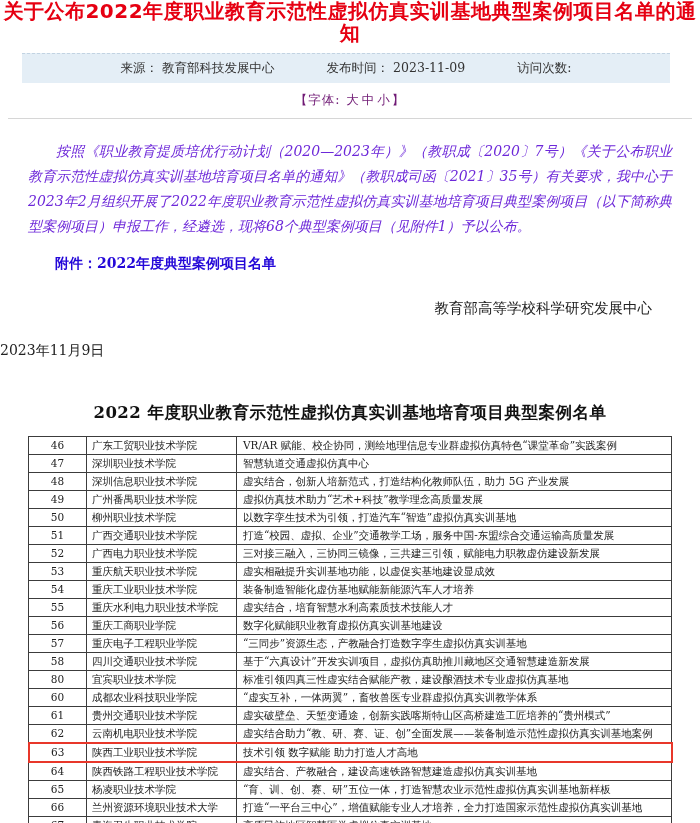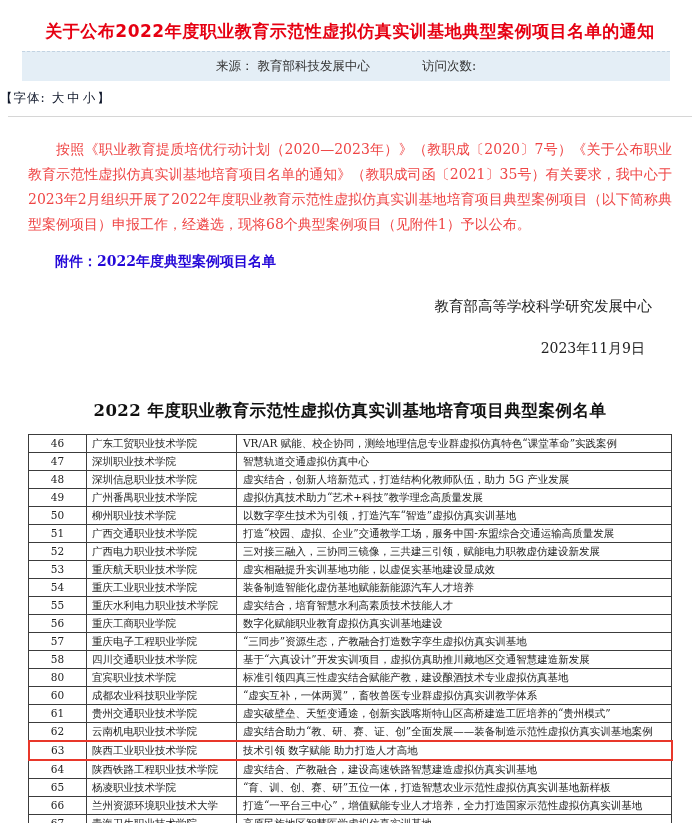--- a/index.html
+++ b/index.html
@@ -11,57 +11,57 @@
   }
   *{margin:0;padding:0;box-sizing:border-box;}
   html,body{background:#fff;}
   body{
     width:700px;height:823px;overflow:hidden;
     font-family:"DejaVu Serif","Liberation Serif",serif;
     color:#1a1a1a;position:relative;
   }
   
   .page-title{
-    margin-top:20px;text-align:center;
+    text-align:center;
     font-family:"DejaVu Sans","Liberation Sans",sans-serif;
-    font-size:17px;font-weight:bold;color:var(--title-red);
+    font-size:20px;font-weight:bold;color:var(--title-red);
     letter-spacing:.5px;line-height:22px;
   }
   .meta-bar{
     margin:9px 30px 0 22px;height:30px;
     background:var(--meta-bg);
     border-top:1px dashed #c2d3e2;
     display:flex;align-items:center;justify-content:center;
     gap:52px;font-size:12.5px;color:#333;
   }
   .meta-item{white-space:nowrap;}
   .font-row{
-    margin-top:9px;text-align:left;font-size:12.5px;color:#0f172a;
+    margin-top:9px;text-align:center;font-size:12.5px;color:#701a75;
     letter-spacing:1px;
   }
   .font-row .font-option{cursor:pointer;margin:0 1px;}
   .separator{
     margin:9px 8px 0 8px;border:none;border-top:1px solid #d6d6d6;height:0;
   }
   
   .notice-paragraph{
     margin:20px 28px 0 28px;
     font-size:14px;line-height:25px;
-    text-indent:2em;text-align:justify;color:#ef4444;
+    text-indent:2em;text-align:justify;color:#6d28d9;font-style:italic;
   }
   .attachment-line{
     margin:16px 6px 0 55px;font-size:14px;font-weight:bold;
     color:var(--link-blue);
   }
   .attachment-line a{color:var(--link-blue);text-decoration:none;font-weight:bold;}
   .signature{
     margin:26px 48px 0 12px;text-align:right;font-size:14.5px;color:#222;
   }
   .notice-date{
-    margin:24px 55px 0 0;text-align:right;font-size:14px;color:#222;
+    margin:24px 55px 0 0;font-size:14px;color:#222;
   }
   
   .table-title{
     margin-top:42px;text-align:center;
     font-size:16.5px;font-weight:bold;color:#111;letter-spacing:.5px;
   }
   table.case-table{
     margin:12px auto 0 auto;width:645px;
     border-collapse:collapse;table-layout:fixed;
   }
@@ -77,20 +77,21 @@
   tr.highlight td:first-child{border-left:2px solid var(--highlight-red);}
   tr.highlight td:last-child{border-right:2px solid var(--highlight-red);}
 </style>
 </head>
 <body>
 
 <h1 class="page-title">关于公布2022年度职业教育示范性虚拟仿真实训基地典型案例项目名单的通知</h1>
 
 <div class="meta-bar">
   <span class="meta-item"><span>来源：</span> <span>教育部科技发展中心</span></span>
+  <span class="meta-item"><span>发布时间：</span> <span>2023-11-09</span></span>
   <span class="meta-item"><span>访问次数:</span></span>
 </div>
 
 <div class="font-row">
   <span>【</span><span>字体:</span>
   <span class="font-option">大</span><span class="font-option">中</span><span class="font-option">小</span><span>】</span>
 </div>
 
 <hr class="separator">
 

